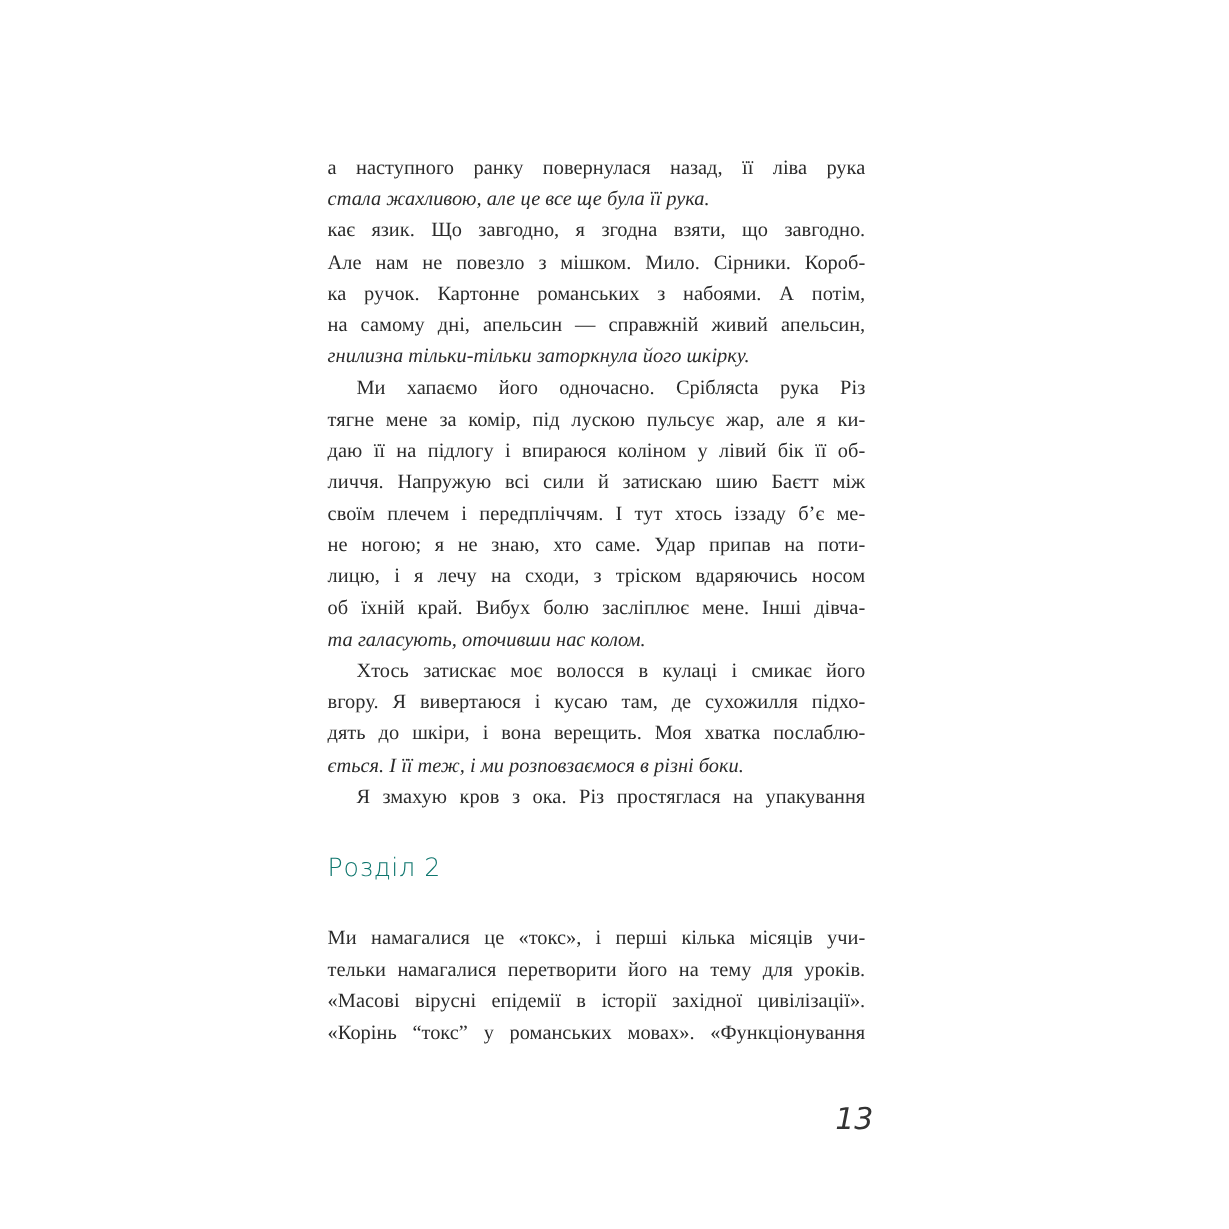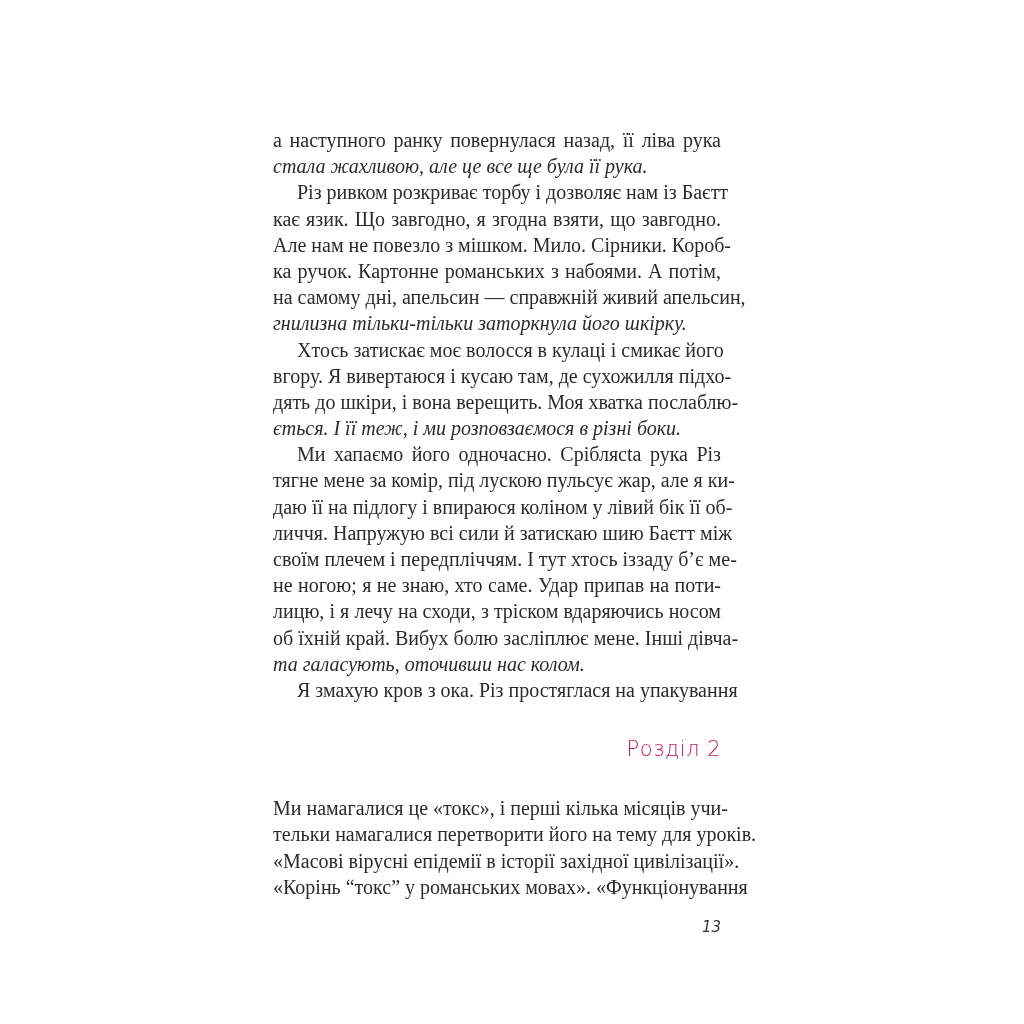--- a/index.html
+++ b/index.html
@@ -5,71 +5,70 @@
   html, body { margin:0; padding:0; }
   body {
     width:1024px; height:1024px; background:#ffffff; position:relative; overflow:hidden;
     font-family: "Liberation Serif", "DejaVu Serif", serif;
     color:#2b2b2b;
   }
   .page {
     position:absolute; left:273px; top:127px; width:448px;
   }
   .line {
-    font-size:20px; line-height:26.2px; height:26.2px; white-space:nowrap;
+    font-size:17px; line-height:26.2px; height:26.2px; white-space:nowrap;
     text-align:justify; text-align-last:justify; display:block;
   }
   .line.last { text-align-last:left;font-style:italic; }
   .line.indent { padding-left:24px; }
   .chapter {
     font-family: "DejaVu Sans", "Liberation Sans", sans-serif;
-    font-weight:300; font-size:21px; color:#be185d;
-    text-align:right; height:26px; line-height:26px;
+    font-weight:300; font-size:21px; color:#0f766e;
+    text-align:left; height:26px; line-height:26px;
     margin-top:33px; margin-bottom:33px;
     letter-spacing:0.5px;
   }
   .page-number {
-    position:absolute; left:696px; top:918px; font-size:15px; font-style:italic;
+    position:absolute; left:696px; top:918px; font-size:25px; font-style:italic;
     font-family: "DejaVu Sans", sans-serif; font-weight:300; color:#333;
     width:25px; text-align:right;
   }
 </style>
 </head>
 <body>
 
 <div class="page">
   <div id="before">
       <div>
         <div class="line">а наступного ранку повернулася назад, її ліва рука</div>
         <div class="line last">стала жахливою, але це все ще була її рука.</div>
       </div>
       <div>
-        <div class="line indent">Різ ривком розкриває торбу і дозволяє нам із Баєтт</div>
         <div class="line">кає язик. Що завгодно, я згодна взяти, що завгодно.</div>
         <div class="line">Але нам не повезло з мішком. Мило. Сірники. Короб-</div>
         <div class="line">ка ручок. Картонне романських з набоями. А потім,</div>
         <div class="line">на самому дні, апельсин — справжній живий апельсин,</div>
         <div class="line last">гнилизна тільки-тільки заторкнула його шкірку.</div>
-      </div>
-      <div>
-        <div class="line indent">Хтось затискає моє волосся в кулаці і смикає його</div>
-        <div class="line">вгору. Я вивертаюся і кусаю там, де сухожилля підхо-</div>
-        <div class="line">дять до шкіри, і вона верещить. Моя хватка послаблю-</div>
-        <div class="line last">ється. І її теж, і ми розповзаємося в різні боки.</div>
       </div>
       <div>
         <div class="line indent">Ми хапаємо його одночасно. Сріблясta рука Різ</div>
         <div class="line">тягне мене за комір, під лускою пульсує жар, але я ки-</div>
         <div class="line">даю її на підлогу і впираюся коліном у лівий бік її об-</div>
         <div class="line">личчя. Напружую всі сили й затискаю шию Баєтт між</div>
         <div class="line">своїм плечем і передпліччям. І тут хтось іззаду б’є ме-</div>
         <div class="line">не ногою; я не знаю, хто саме. Удар припав на поти-</div>
         <div class="line">лицю, і я лечу на сходи, з тріском вдаряючись носом</div>
         <div class="line">об їхній край. Вибух болю засліплює мене. Інші дівча-</div>
         <div class="line last">та галасують, оточивши нас колом.</div>
+      </div>
+      <div>
+        <div class="line indent">Хтось затискає моє волосся в кулаці і смикає його</div>
+        <div class="line">вгору. Я вивертаюся і кусаю там, де сухожилля підхо-</div>
+        <div class="line">дять до шкіри, і вона верещить. Моя хватка послаблю-</div>
+        <div class="line last">ється. І її теж, і ми розповзаємося в різні боки.</div>
       </div>
       <div>
         <div class="line indent">Я змахую кров з ока. Різ простяглася на упакування</div>
       </div>
     </div>
   <div class="chapter">Розділ 2</div>
   <div id="after">
       <div>
         <div class="line">Ми намагалися це «токс», і перші кілька місяців учи-</div>
         <div class="line">тельки намагалися перетворити його на тему для уроків.</div>

